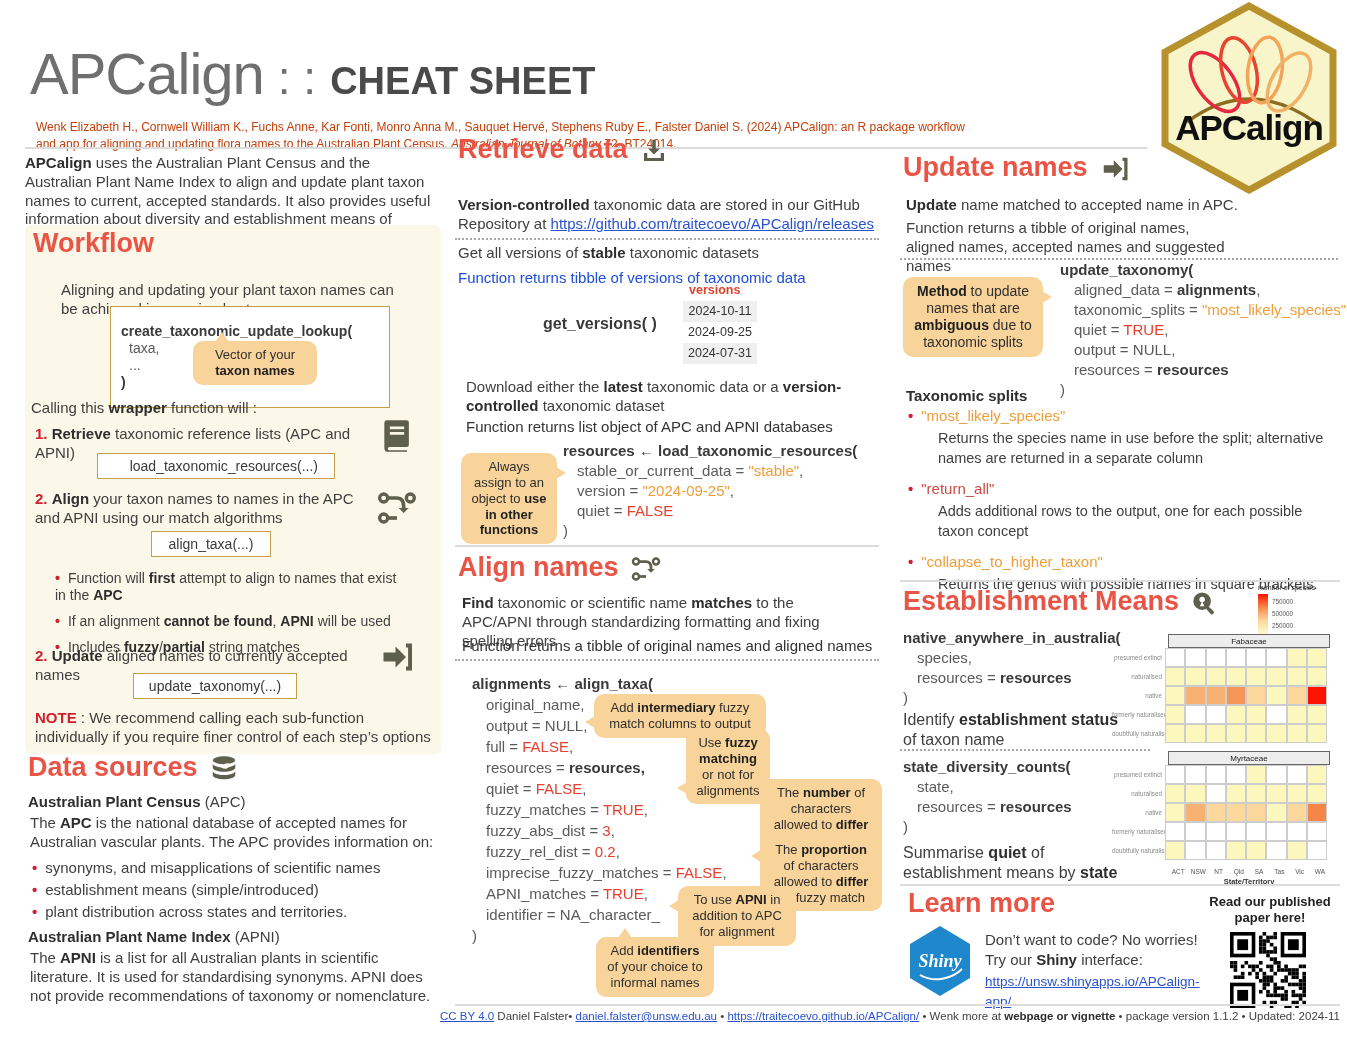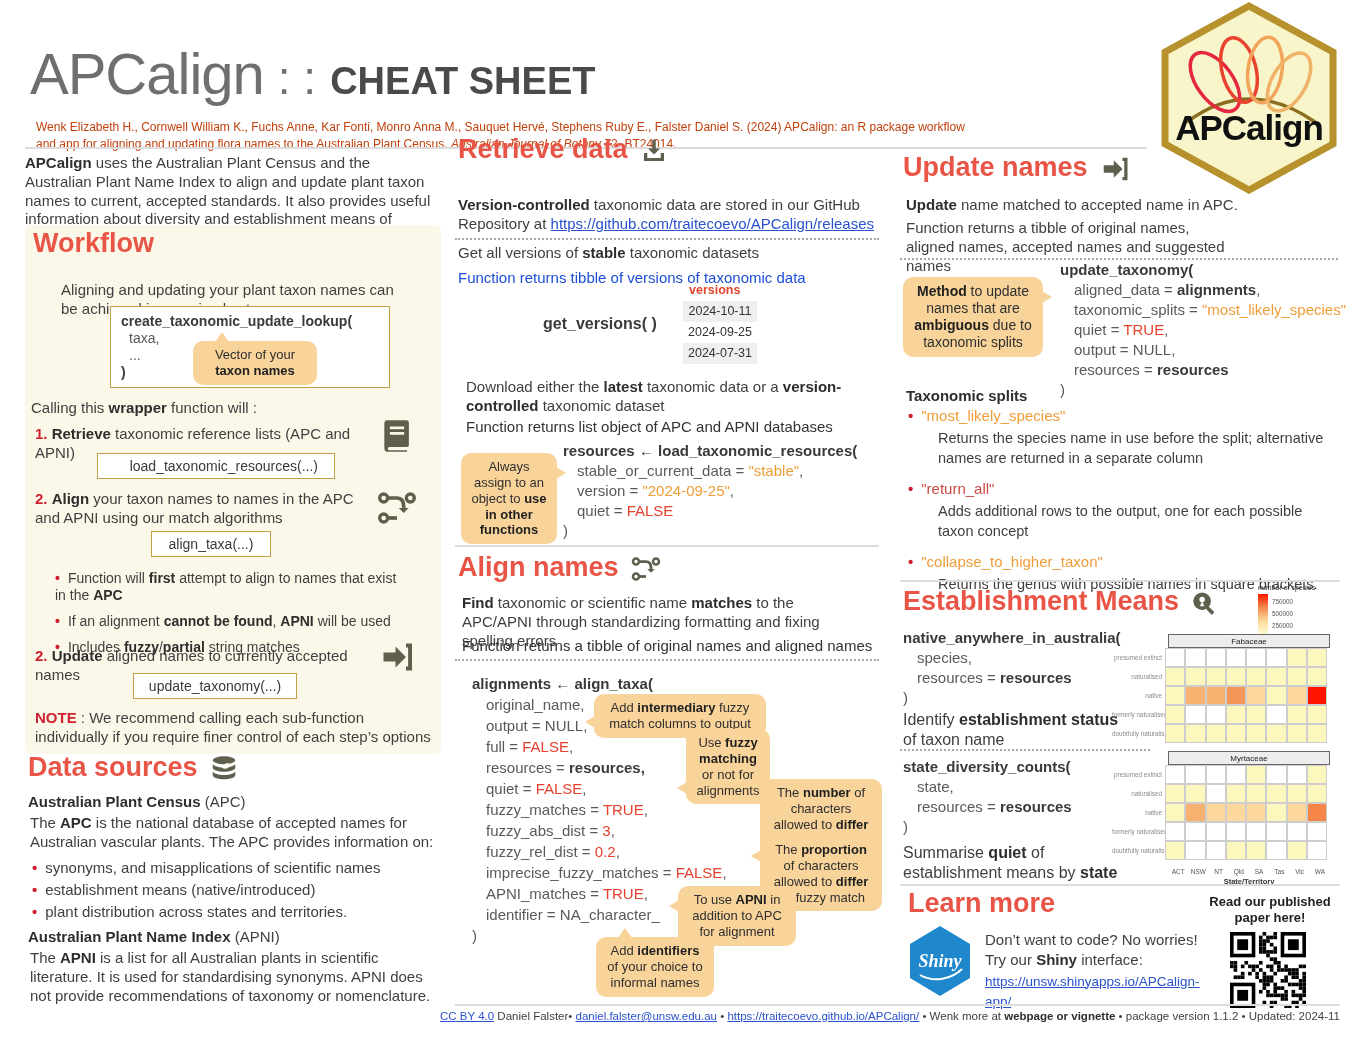--- a/index.html
+++ b/index.html
@@ -127,21 +127,21 @@
 <div class="abs hr" style="left:25px; top:147px; width:1122px;"></div>
 
 <div class="abs p15" style="left:25px; top:154px; width:414px;">
   <span class="b">APCalign</span><span> uses the Australian Plant Census and the Australian Plant Name Index to align and update plant taxon names to current, accepted standards. It also provides useful information about diversity and establishment means of Australian plants across states.</span>
 </div>
 
 <div class="abs wf-panel" style="left:25px; top:225px; width:416px; height:529px;">
   <div class="abs sec-h" style="left:8px; top:3px;">Workflow</div>
   <div class="abs p15" style="left:36px; top:44px; width:350px;margin-top:12px;">Aligning and updating your plant taxon names can be achieved in one simple step :</div>
 
-  <div class="abs codebox" style="left:85px; top:81px; width:280px; padding:6px 10px; line-height:17px;">
+  <div class="abs codebox" style="left:85px; top:81px; width:280px; padding:16px 10px; line-height:17px;">
     <div class="fn">create_taxonomic_update_lookup(</div>
     <div class="arg" style="padding-left:8px;">taxa,</div>
     <div class="arg" style="padding-left:8px;">...</div>
     <div class="fn">)</div>
   </div>
   <div class="callout pt-top" style="left:168px; top:116px; width:124px;">
     <span>Vector of your</span><br>
     <span class="b">taxon names</span>
   </div>
 
@@ -204,21 +204,21 @@
   </svg>
 </div>
 <div class="abs p15" style="left:28px; top:793px;">
   <span class="b">Australian Plant Census</span><span> (APC)</span>
 </div>
 <div class="abs p15" style="left:30px; top:814px; width:412px;">
   <span>The </span><span class="b">APC</span><span> is the national database of accepted names for Australian vascular plants. The APC provides information on:</span>
 </div>
 <div class="abs" style="left:32px; top:857px; width:400px; font-size:15px; line-height:1.45;">
   <div><span class="dot">•</span><span>synonyms, and misapplications of scientific names</span></div>
-  <div><span class="dot">•</span><span>establishment means (native/introduced)</span></div>
+  <div><span class="dot">•</span><span>establishment means (simple/introduced)</span></div>
   <div><span class="dot">•</span><span>plant distribution across states and territories.</span></div>
 </div>
 <div class="abs p15" style="left:28px; top:928px;">
   <span class="b">Australian Plant Name Index</span><span> (APNI)</span>
 </div>
 <div class="abs p15" style="left:30px; top:949px; width:404px;">
   <span>The </span><span class="b">APNI</span><span> is a list for all Australian plants in scientific literature. It is used for standardising synonyms. APNI does not provide recommendations of taxonomy or nomenclature.</span>
 </div>
 
 <div class="abs sec-h" style="left:458px; top:134px;text-align:right;">

